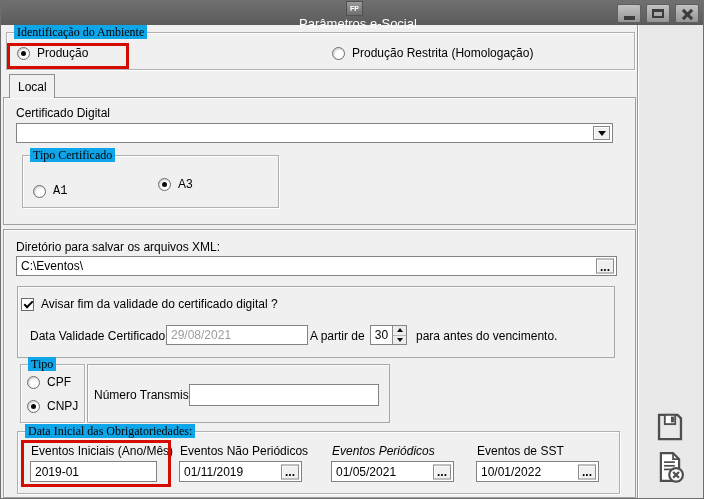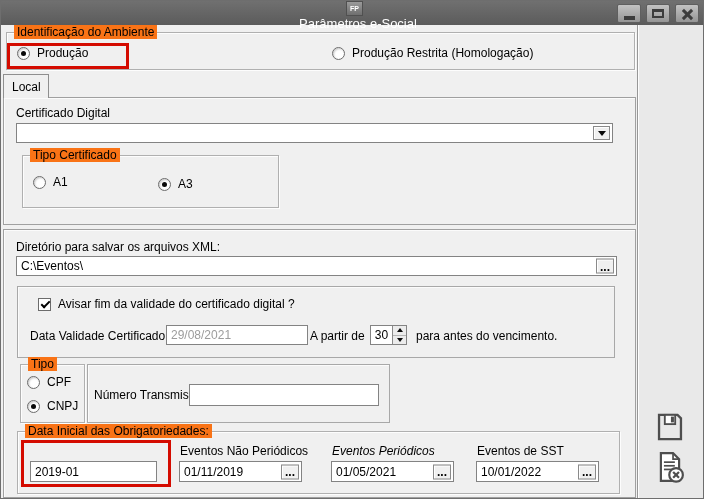--- a/index.html
+++ b/index.html
@@ -19,21 +19,21 @@
         border:1px solid #5f5f5f;border-radius:2px;display:flex;align-items:center;
         justify-content:center;position:relative;}
   .g-min{width:11px;height:4px;background:#3c3c3c;margin-top:8px;}
   .g-max{width:12px;height:9px;border:2px solid #3c3c3c;border-top-width:3px;}
   .g-close-a,.g-close-b{position:absolute;left:5px;top:8px;width:13px;height:3px;background:#3c3c3c;}
   .g-close-a{transform:rotate(45deg);} .g-close-b{transform:rotate(-45deg);}
   
   .lbl{position:absolute;white-space:nowrap;}
   .groupbox{position:absolute;border:1px solid #b0b0b0;
             box-shadow:inset 1px 1px 0 #fdfdfd,1px 1px 0 #fdfdfd;}
-  .legend{position:absolute;top:-8px;left:7px;background:#f97316;padding:0 3px;line-height:14px;white-space:nowrap;}
+  .legend{position:absolute;top:-8px;left:7px;background:#0ea5e9;padding:0 3px;line-height:14px;white-space:nowrap;font-family:Liberation Serif, serif;}
   .panel{position:absolute;background:#f0f0f0;border:1px solid #a0a0a0;
          box-shadow:inset 1px 1px 0 #fbfbfb;}
   .box{position:absolute;border:1px solid #a8a8a8;box-shadow:inset 1px 1px 0 #fbfbfb;}
   .field{position:absolute;background:#fff;border:1px solid #838383;
          display:flex;align-items:center;padding:0 4px;overflow:hidden;}
   .gray{color:#9c9c9c;}
   .dotsbtn{position:absolute;right:2px;top:50%;transform:translateY(-50%);
            width:18px;height:15px;background:#f0f0f0;border:1px solid #8a8a8a;
            box-shadow:inset 1px 1px 0 #fff;font-weight:bold;font-size:12px;
            line-height:6px;text-align:center;padding:0;}
@@ -47,21 +47,21 @@
   .tri-dn.sm{border-left-width:3px;border-right-width:3px;border-top-width:4px;}
   .radio{width:13px;height:13px;border-radius:50%;background:#fff;border:1px solid #6c6c6c;
          box-shadow:inset 1px 1px 2px #c9c9c9;position:relative;flex:0 0 auto;}
   .radio.sel::after{content:"";position:absolute;left:3px;top:3px;width:5px;height:5px;
                     border-radius:50%;background:#0a0a0a;}
   .check{width:13px;height:13px;background:#fff;border:1px solid #6c6c6c;position:relative;flex:0 0 auto;}
   .check::after{content:"";position:absolute;left:2px;top:2px;width:7px;height:3px;
                 border-left:2px solid #000;border-bottom:2px solid #000;transform:rotate(-45deg);}
   .radiorow{position:absolute;display:flex;align-items:center;gap:7px;white-space:nowrap;}
   .hl{position:absolute;border:3px solid #d40b00;pointer-events:none;}
-  .tab{position:absolute;left:2px;top:73px;width:46px;height:24px;background:#f0f0f0;
+  .tab{position:absolute;left:8px;top:73px;width:46px;height:24px;background:#f0f0f0;
        border:1px solid #8f8f8f;border-bottom:none;display:flex;align-items:center;
        padding-left:8px;z-index:5;}
   
   .spin{position:absolute;background:#fff;border:1px solid #838383;display:flex;align-items:center;}
   .spinval{flex:1;text-align:center;}
   .spinbtns{width:14px;height:100%;display:flex;flex-direction:column;border-left:1px solid #8a8a8a;}
   .spinbtn{flex:1;background:#ececec;display:flex;align-items:center;justify-content:center;
            border-bottom:1px solid #b5b5b5;}
   .spinbtn:last-child{border-bottom:none;}
   
@@ -117,41 +117,41 @@
   <div class="panel" style="left:2px;top:96px;width:633px;height:128px;">
     <span class="lbl" style="left:12px;top:8px;">Certificado Digital</span>
     <div class="field" style="left:12px;top:25px;width:597px;height:20px;">
       <span></span>
       <div class="combobtn">
         <span class="tri-dn"></span>
       </div>
     </div>
     <div class="groupbox" style="left:18px;top:57px;width:257px;height:53px;">
       <span class="legend">Tipo Certificado</span>
-      <div class="radiorow" style="left:10px;top:19px;">
+      <div class="radiorow" style="left:10px;top:28px;font-family:Liberation Mono, monospace;">
         <span class="radio"></span>
         <span>A1</span>
       </div>
       <div class="radiorow" style="left:135px;top:21px;">
         <span class="radio sel"></span>
         <span>A3</span>
       </div>
     </div>
   </div>
 
   <div class="panel" style="left:2px;top:228px;width:633px;height:269px;">
 
     <span class="lbl" style="left:12px;top:10px;">Diretório para salvar os arquivos XML:</span>
     <div class="field" style="left:12px;top:26px;width:601px;height:20px;">
       <span>C:\Eventos\</span>
       <button class="dotsbtn">...</button>
     </div>
 
     <div class="box" style="left:13px;top:56px;width:598px;height:72px;">
-      <div class="radiorow" style="left:20px;top:10px;">
+      <div class="radiorow" style="left:3px;top:10px;">
         <span class="check"></span>
         <span>Avisar fim da validade do certificado digital ?</span>
       </div>
       <span class="lbl" style="left:12px;top:42px;">Data Validade Certificado</span>
       <div class="field" style="left:140px;top:38px;width:142px;height:20px;margin-left:8px;">
         <span class="gray">29/08/2021</span>
       </div>
       <span class="lbl" style="left:292px;top:42px;">A partir de</span>
       <div class="spin" style="left:352px;top:38px;width:37px;height:20px;">
         <span class="spinval">30</span>
@@ -182,20 +182,21 @@
       <span class="lbl" style="left:6px;top:23px;">Número Transmissor</span>
       <div class="field" style="left:101px;top:19px;width:190px;height:22px;">
         <span></span>
       </div>
     </div>
 
 
     <div class="groupbox" style="left:13px;top:201px;width:603px;height:63px;">
       <span class="legend">Data Inicial das Obrigatoriedades:</span>
 
+      <span class="lbl" style="left:13px;top:12px;">Eventos Iniciais (Ano/Mês)</span>
       <div class="field" style="left:12px;top:29px;width:127px;height:21px;">
         <span>2019-01</span>
       </div>
 
       <span class="lbl" style="left:162px;top:12px;">Eventos Não Periódicos</span>
       <div class="field" style="left:161px;top:29px;width:123px;height:21px;">
         <span>01/11/2019</span>
         <button class="dotsbtn">...</button>
       </div>
 

